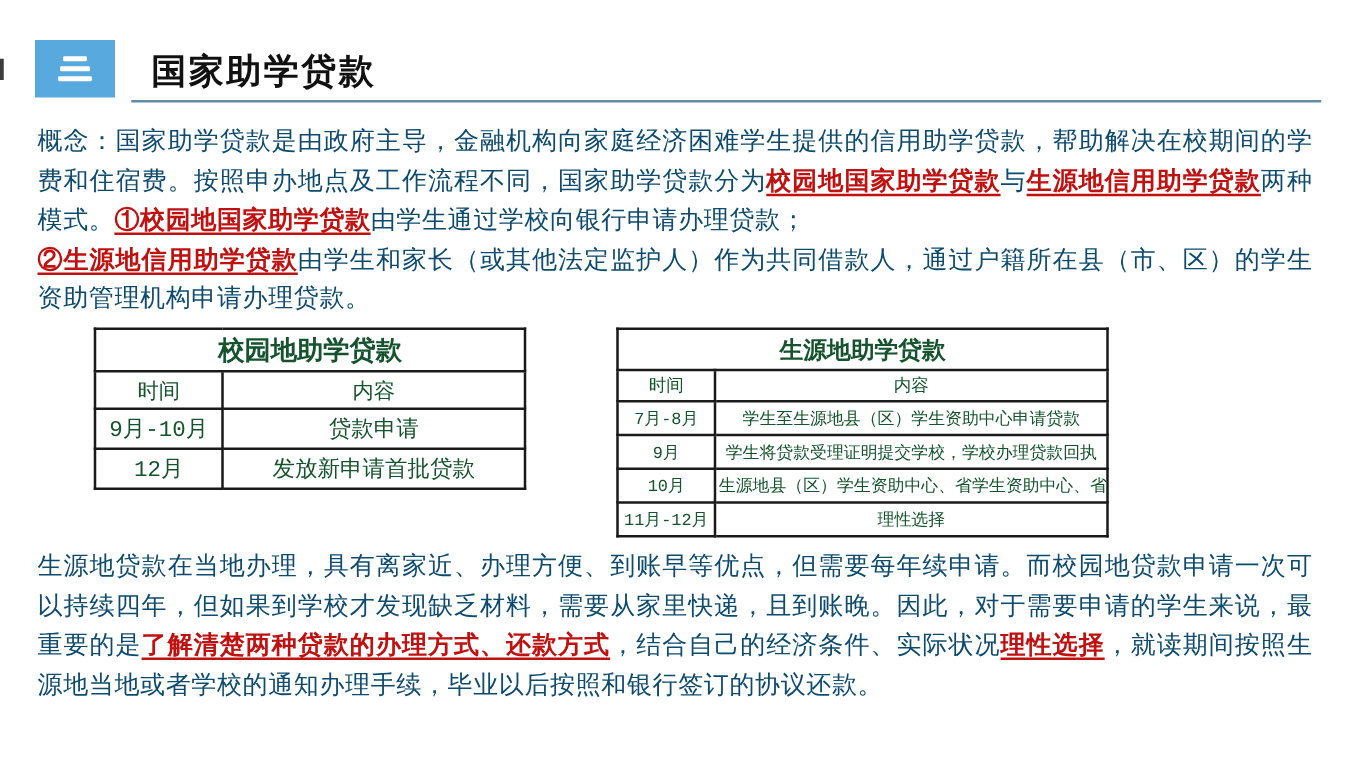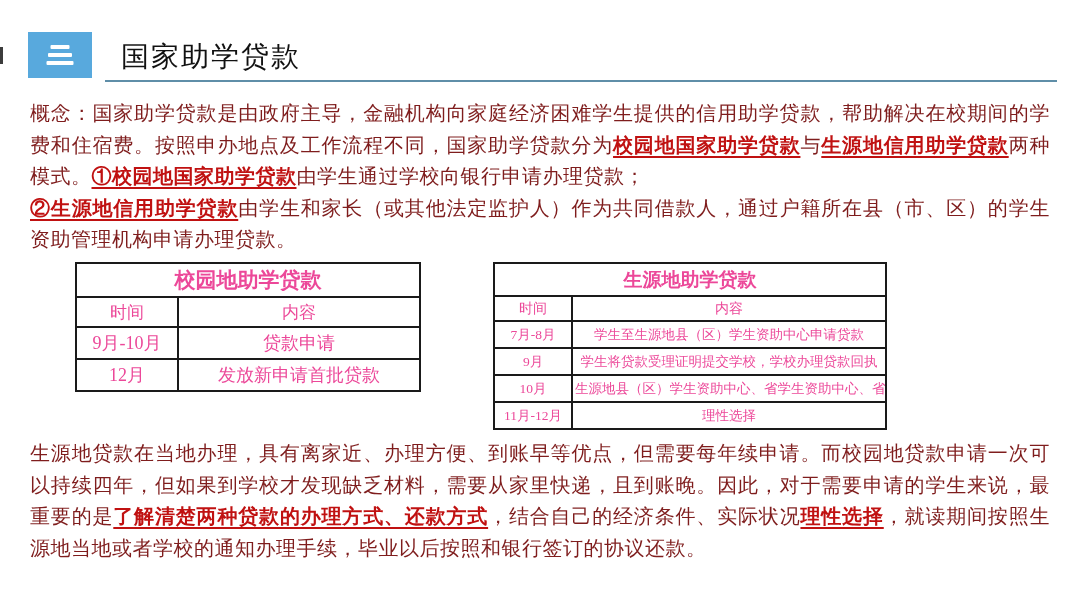--- a/index.html
+++ b/index.html
@@ -24,51 +24,51 @@
   .icon-box .bar {
     position:absolute; left:50%; transform:translateX(-50%);
     height:4px; background:#ffffff; border-radius:1px;
   }
   .icon-box .b1 { top:13px; width:19px; }
   .icon-box .b2 { top:21px; width:24px; }
   .icon-box .b3 { top:29px; width:27px; }
   .page-title {
     position:absolute; left:121px; top:38px; margin:0;
     font-family:"Liberation Sans", sans-serif;
-    font-weight:normal; font-size:28px; letter-spacing:2px;
+    font-weight:bold; font-size:28px; letter-spacing:2px;
     color:#111111;
   }
   .title-rule {
     position:absolute; left:105px; top:80px; width:952px; height:2px;
     background:var(--rule, #5f8ea8);
   }
   
   .intro, .summary {
     position:absolute; left:30px; width:1020px; margin:0;
     font-size:20px; line-height:31.5px;
     text-align:justify; text-justify:inter-ideograph;
     letter-spacing:0.5px;
   }
   .intro   { top:98px;  }
   .summary { top:438px; }
-  .seg-normal { color:#7f1d1d; }
+  .seg-normal { color:#0c4a6e; }
   .seg-em {
     color:var(--red, #c01111);
     font-weight:bold;
     text-decoration:underline;
     text-decoration-thickness:2px;
     text-underline-offset:4px;
     margin-top:32px;
   }
   
   table {
     position:absolute; top:262px;
     border-collapse:collapse;
-    font-family:Liberation Serif, serif;
-    color:#ec4899;
+    font-family:Liberation Mono, monospace;
+    color:#14532d;
     table-layout:fixed;
   }
   th, td {
     border:2px solid var(--border, #1a1a1a);
     text-align:center; vertical-align:middle;
     padding:0 2px; overflow:hidden; white-space:nowrap;
   }
   .t-campus { left:75px;  width:346px; }
   .t-origin { left:493px; width:394px; }
   .t-campus col.c-time { width:102px; }

